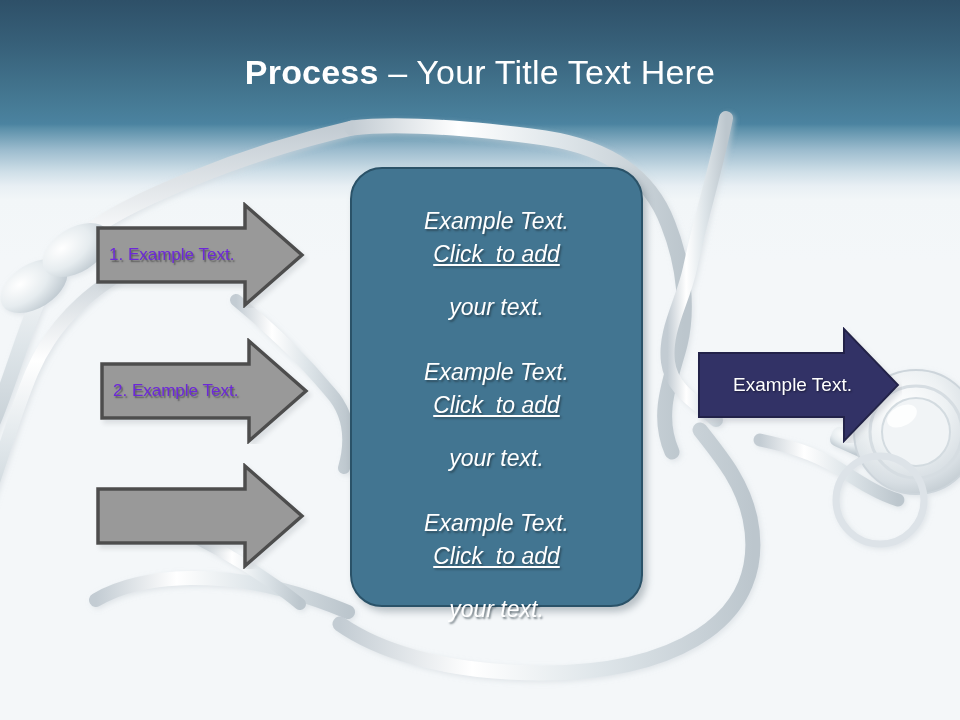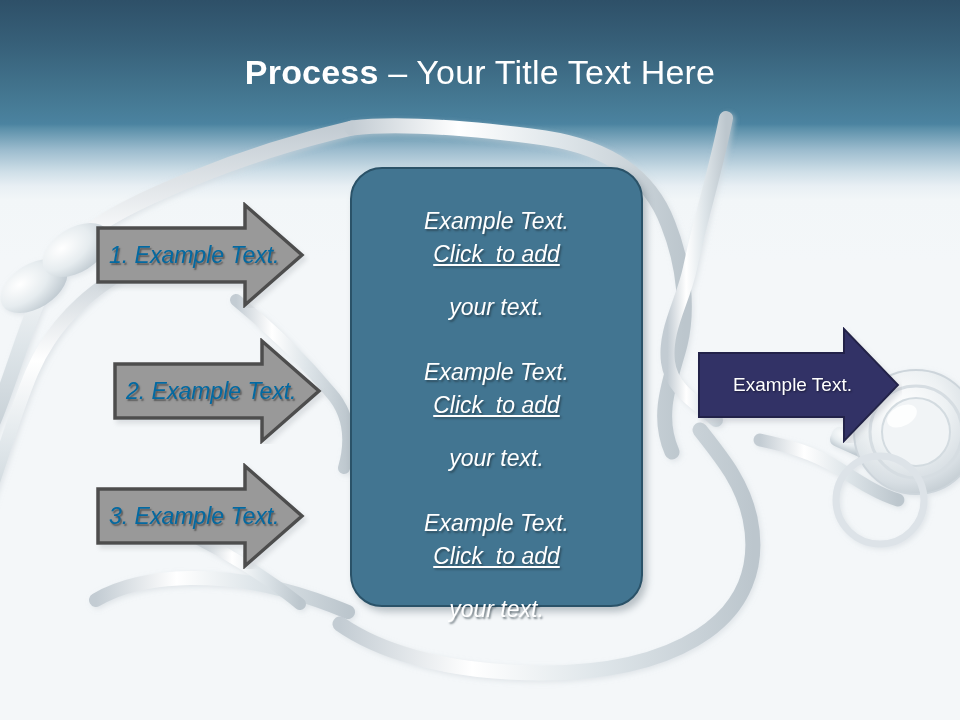--- a/index.html
+++ b/index.html
@@ -79,30 +79,29 @@
   }
   .step-arrow .step-label {
     position: absolute;
     left: 14px;
     top: 0;
     width: 170px;
     height: 106px;
     display: flex;
     align-items: center;
     justify-content: flex-start;
-    color: #0369a1;
-    font-size: 23px;
+    color: #6d28d9;
+    font-size: 17px;
     line-height: 24px;
     white-space: nowrap;
     text-shadow: 1.5px 1.5px 1.5px rgba(40,40,40,0.55);
-    font-style: italic;
   }
 
   #step-1 { left: 95px;  top: 202px; }
-  #step-2 { left: 112px;  top: 338px; }
+  #step-2 { left: 99px;  top: 338px; }
   #step-3 { left: 95px;  top: 463px; }
 
   
   .center-panel {
     position: absolute;
     left: 350px;
     top: 167px;
     width: 293px;
     height: 440px;
     background: #427591;
@@ -298,21 +297,20 @@
           <feOffset dx="3" dy="4" in="b" result="o"></feOffset>
           <feColorMatrix in="o" type="matrix" values="0 0 0 0 0.55  0 0 0 0 0.58  0 0 0 0 0.61  0 0 0 0.5 0" result="s"></feColorMatrix>
           <feMerge>
               <feMergeNode in="s"></feMergeNode>
               <feMergeNode in="SourceGraphic"></feMergeNode>
             </feMerge>
         </filter>
       </defs>
       <polygon points="3,26 150,26 150,3 207,53 150,103 150,80 3,80" fill="#999999" stroke="#4d4d4d" stroke-width="3.5" stroke-linejoin="miter" filter="url(#arrShadow3)"></polygon>
     </svg>
-    <div class="step-label">3. Example Text.</div>
   </div>
 
   <div class="center-panel">
     <div class="panel-block">
       <span class="ln l1">Example Text.</span>
       <span class="ln l2">Click  to add</span>
       <span class="ln l3">your text.</span>
     </div>
     <div class="panel-block">
       <span class="ln l1">Example Text.</span>

